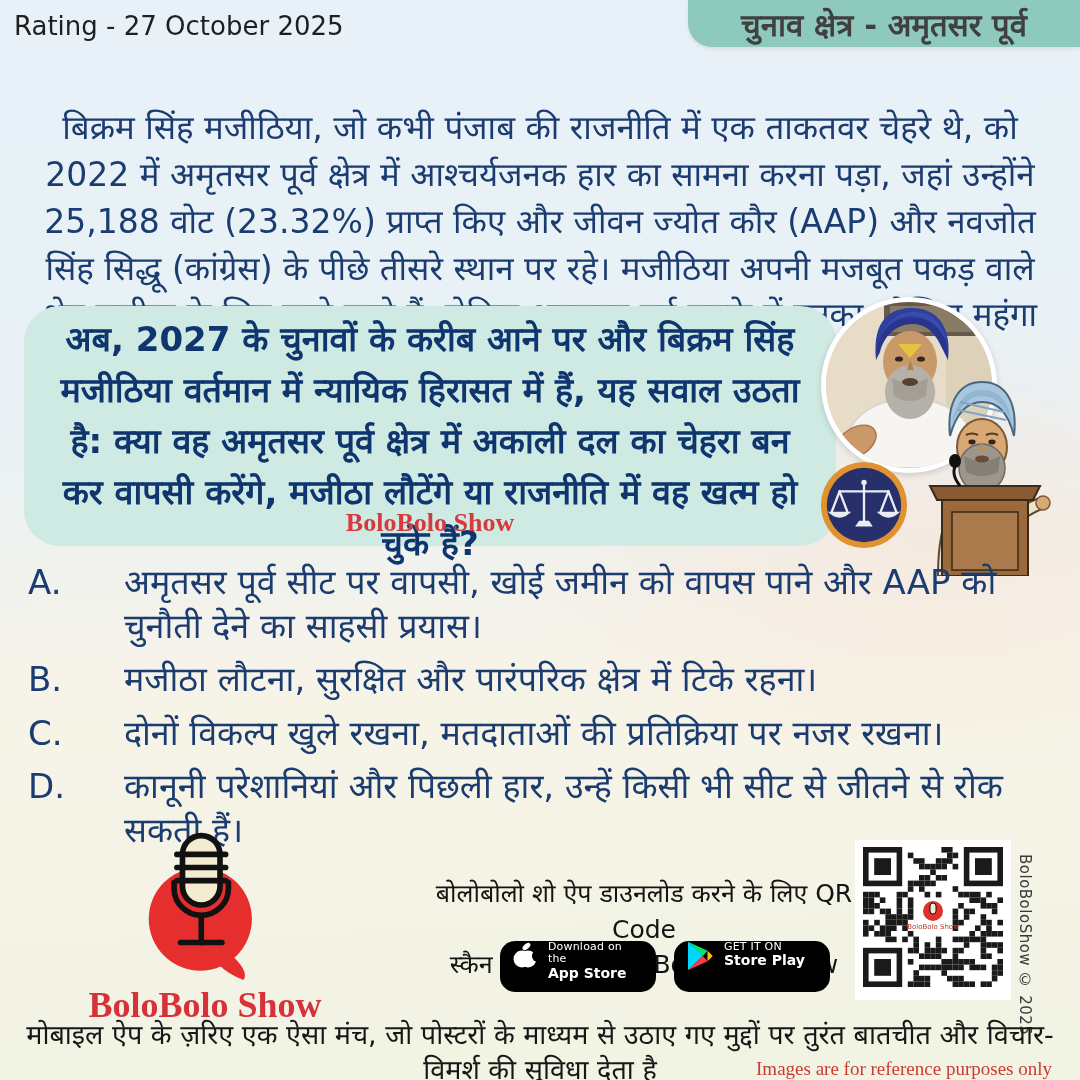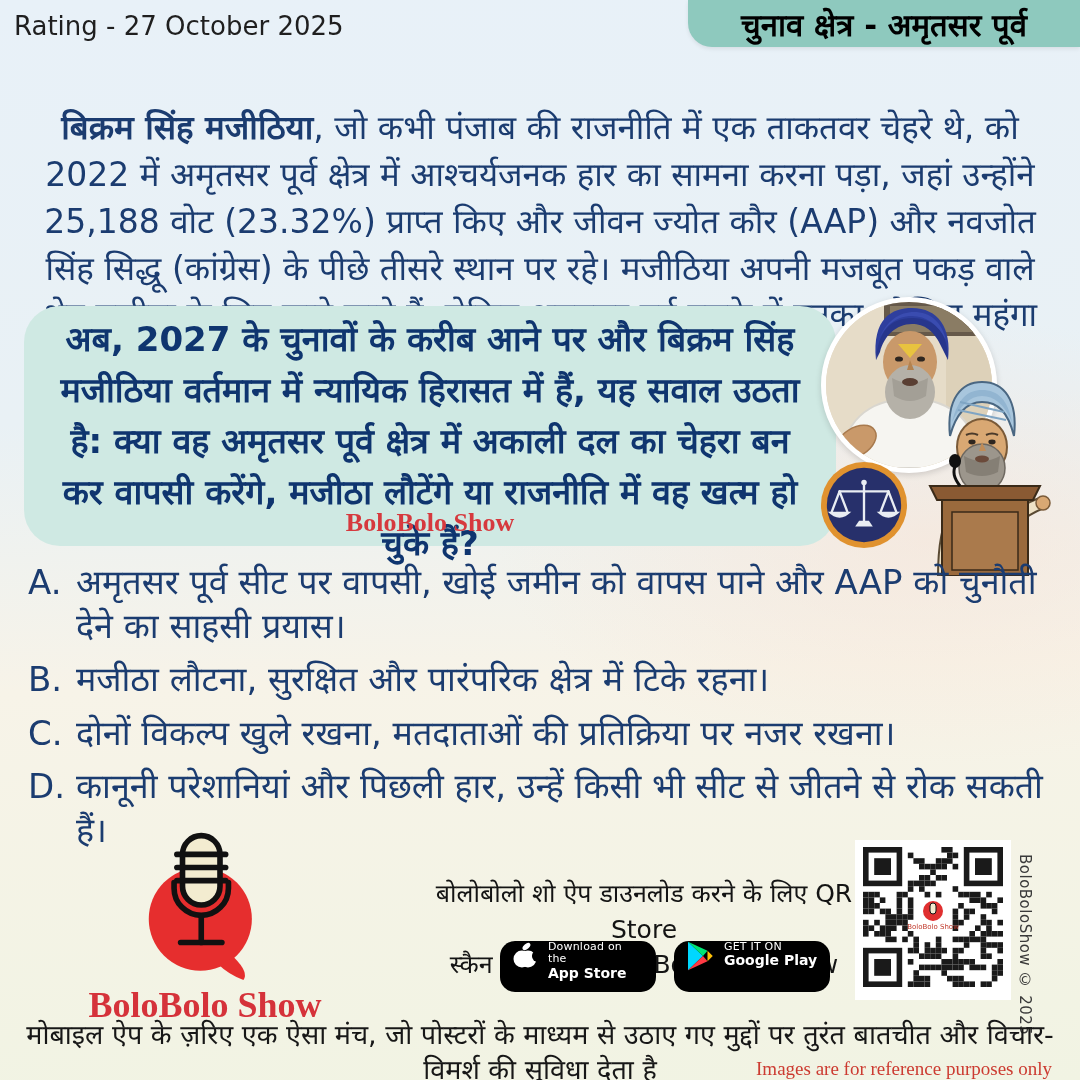--- a/index.html
+++ b/index.html
@@ -7,27 +7,27 @@
     position:relative;width:1080px;height:1080px;overflow:hidden;
     font-family:"DejaVu Sans",sans-serif;
     background:
       radial-gradient(ellipse 620px 320px at 86% 50%, rgba(248,226,212,.55), rgba(248,226,212,0) 70%),
       linear-gradient(178deg,#e8f1f8 0%,#e9f1f5 38%,#f7f3e8 62%,#f1f3e3 100%);
   }
   .rating{position:absolute;top:11px;left:14px;font-size:26px;color:#1f1f1f;}
   .badge{
     position:absolute;top:0;right:0;width:392px;height:47px;background:#8ec9be;
     border-radius:0 0 0 24px;display:flex;align-items:center;justify-content:center;
-    font-weight:bold;font-size:31px;color:#000000;box-shadow:0 2px 4px rgba(0,0,0,.08);
+    font-weight:bold;font-size:31px;color:#404040;box-shadow:0 2px 4px rgba(0,0,0,.08);
   }
   .intro{
     position:absolute;top:72px;left:32px;width:1016px;text-align:center;
     font-size:33px;line-height:1.42;color:#1b3c70;
   }
-  .intro b{font-weight:bold;}
+  .intro b{font-weight:normal;}
   .qbox{
     position:absolute;left:24px;top:306px;width:812px;height:240px;
     background:#cfe9e3;border-radius:36px;
   }
   .qtext{
     position:absolute;left:34px;top:8px;width:744px;text-align:center;
     font-weight:bold;font-size:34px;line-height:1.5;color:#0f356f;
   }
   .qbrand{
     position:absolute;bottom:8px;left:0;width:100%;text-align:center;
@@ -35,21 +35,21 @@
   }
   .photo{
     position:absolute;left:821px;top:297px;width:166px;height:166px;border-radius:50%;
     border:5px solid #ffffff;overflow:hidden;background:#e4d9c6;box-shadow:0 2px 6px rgba(0,0,0,.15);
   }
   .cartoon{position:absolute;left:900px;top:350px;width:165px;height:226px;}
   .scales{position:absolute;left:820px;top:461px;width:88px;height:88px;}
   .options{position:absolute;left:28px;top:560px;width:1034px;font-size:34px;color:#1b3c70;}
   .opt{display:flex;margin-bottom:9px;line-height:1.3;}
   .opt .lab{flex:none;width:48px;}
-  .opt .txt{flex:1;}
+  .opt .txt{flex:1;margin-left:48px;}
   .logo{position:absolute;left:85px;top:830px;width:240px;text-align:center;}
   .logo svg{display:block;margin:0 auto;}
   .brand-text{
     margin-top:4px;font-family:"Liberation Serif",serif;font-weight:bold;
     font-size:36px;color:#d5323a;white-space:nowrap;
   }
   .instructions{position:absolute;left:418px;top:876px;width:452px;text-align:center;font-size:25px;color:#141414;line-height:1.42;}
   .store-badges{position:absolute;left:500px;top:941px;display:flex;gap:18px;}
   .store-badge{
     width:156px;height:51px;background:#000;border-radius:15px;color:#fff;
@@ -174,21 +174,21 @@
         <path d="M55,54 H107"></path>
         <path d="M52,56 v6 a29,29 0 0 0 58,0 v-6" fill="none"></path>
         <path d="M81,92 V120"></path>
         <path d="M59,120 H103"></path>
       </g>
     </svg>
     <div class="brand-text">BoloBolo Show</div>
   </div>
 
   <div class="instructions">
-    <div>बोलोबोलो शो ऐप डाउनलोड करने के लिए QR Store</div>
+    <div>बोलोबोलो शो ऐप डाउनलोड करने के लिए QR Code</div>
     <div>स्कैन करें या सर्च करें: BoloBolo Show</div>
   </div>
 
   <div class="store-badges">
     <div class="store-badge">
       <svg width="26" height="30" viewBox="0 0 26 30">
         <circle cx="10" cy="18" r="8.5" fill="#fff"></circle>
         <circle cx="16" cy="18" r="8.5" fill="#fff"></circle>
         <circle cx="26" cy="15" r="6" fill="#000"></circle>
         <ellipse cx="14.5" cy="5.5" rx="4.6" ry="2.6" transform="rotate(-40 14.5 5.5)" fill="#fff"></ellipse>
@@ -200,21 +200,21 @@
     </div>
     <div class="store-badge">
       <svg width="28" height="30" viewBox="0 0 36 40">
         <polygon points="2,1 2,39 22,20" fill="#00d7fe"></polygon>
         <polygon points="2,1 22,20 28,13" fill="#00e675"></polygon>
         <polygon points="2,39 22,20 28,27" fill="#ff3a44"></polygon>
         <polygon points="28,13 35,20 28,27" fill="#ffc107"></polygon>
       </svg>
       <span class="sb-txt">
         <span class="sb-small">GET IT ON</span>
-        <span class="sb-big">Google Play</span>
+        <span class="sb-big">Store Play</span>
       </span>
     </div>
   </div>
 
   <div class="qr">
     <svg id="qr-svg" width="140" height="146" viewBox="0 0 140 146">
       <g id="qr-modules" fill="#1a1a1a">
           <rect x="78.4" y="0.0" width="5.6" height="5.6"></rect>
           <rect x="84.0" y="0.0" width="5.6" height="5.6"></rect>
           <rect x="44.8" y="5.6" width="5.6" height="5.6"></rect>

